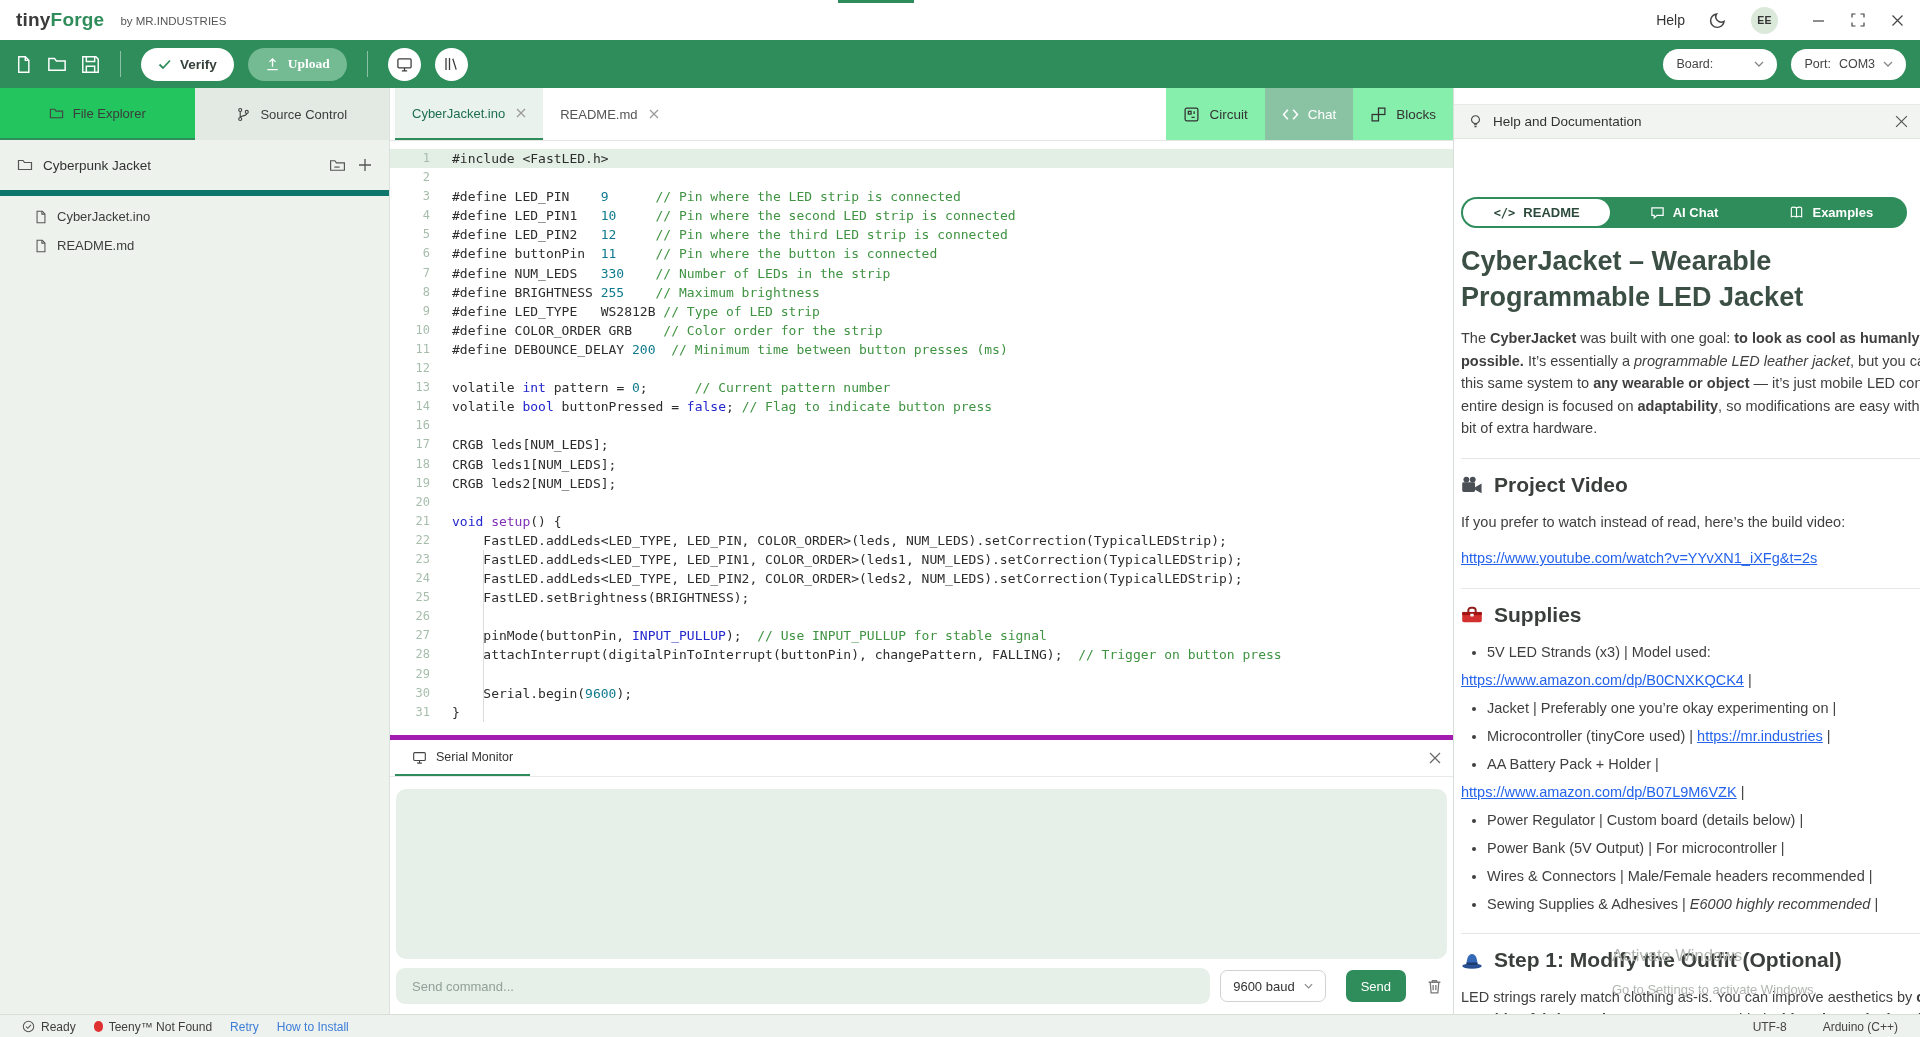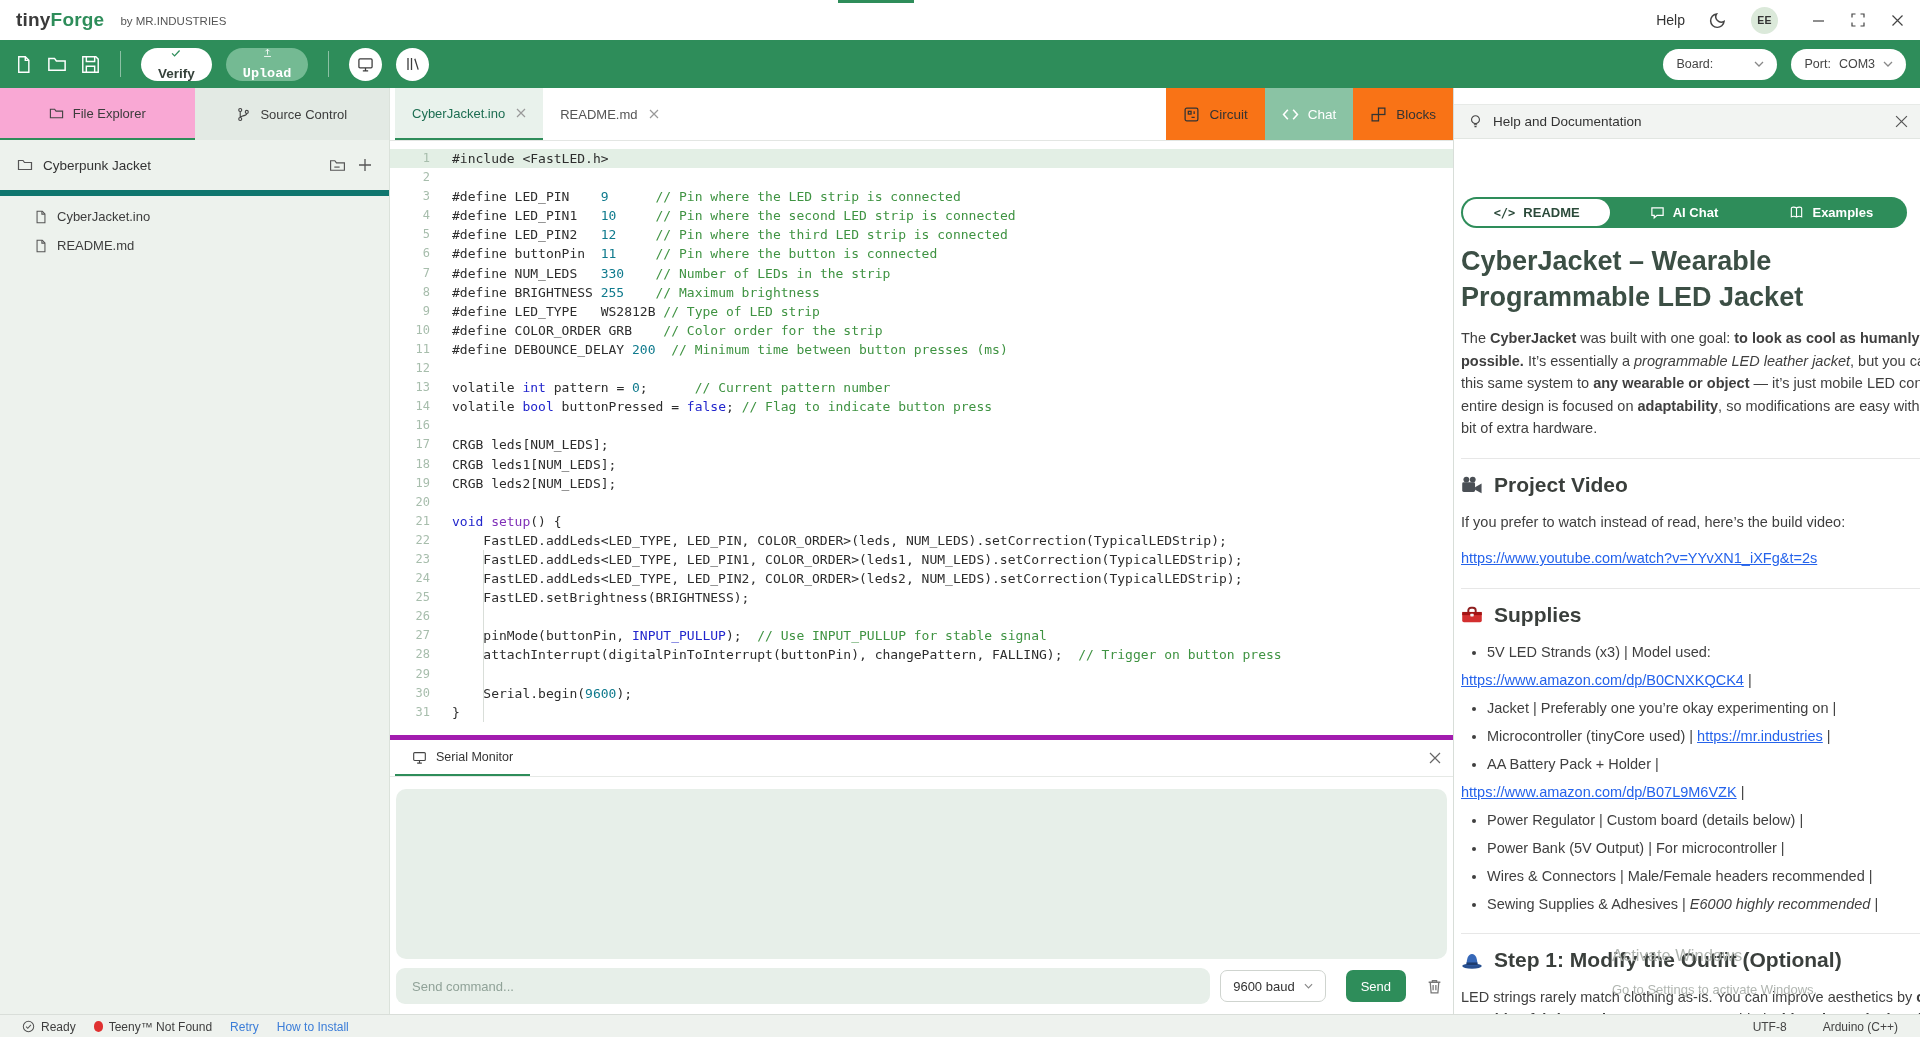--- a/index.html
+++ b/index.html
@@ -37,35 +37,35 @@
   .selpill .chev{color:#888;}
   .board-pill{width:88px;justify-content:space-between;}
 
   
   .main{display:flex;height:926px;}
 
   
   .sidebar{width:389px;flex:none;background:#edf2ed;border-right:1px solid #dbe2db;display:flex;flex-direction:column;}
   .side-tabs{display:flex;height:52px;background:#e3eae4;flex:none;}
   .side-tab{flex:1;display:flex;align-items:center;justify-content:center;gap:9px;font-size:13px;color:#3c3c3c;}
-  .side-tab.active{background:#f9a8d4;border-bottom:2px solid #2e8d5a;}
+  .side-tab.active{background:#22c55e;border-bottom:2px solid #2e8d5a;}
   .project-row{height:50px;flex:none;display:flex;align-items:center;gap:10px;padding:0 17px;
                font-size:13.5px;color:#333;border-bottom:6px solid #0f766e;background:#edf2ed;}
   .proj-actions{margin-left:auto;display:flex;align-items:center;gap:12px;color:#555;}
   .file-list{padding-top:6px;}
   .file-row{height:29px;display:flex;align-items:center;gap:9px;padding-left:34px;font-size:13px;color:#3d3d3d;}
 
   
   .center{width:1063px;flex:none;display:flex;flex-direction:column;background:#fff;}
   .editor-tabbar{height:52px;flex:none;display:flex;align-items:stretch;border-bottom:1px solid #e3e6e3;padding-left:5px;}
   .etab{display:flex;align-items:center;gap:11px;padding:0 17px;font-size:13px;color:#555;}
   .etab.active{background:#e9f2ec;color:#1d6e52;border-bottom:2px solid #2e8d5a;}
   .etab .x{color:#999;display:flex;}
   .mode-toggle{margin-left:auto;display:flex;align-items:stretch;}
-  .mode{display:flex;align-items:center;gap:9px;padding:0 17px;font-size:13.5px;color:#333;background:#f97316;}
+  .mode{display:flex;align-items:center;gap:9px;padding:0 17px;font-size:13.5px;color:#333;background:#86efac;}
   .mode.active{background:#8ac3a4;color:#fff;}
 
   .code-area{flex:1;position:relative;overflow:hidden;background:#fff;
              font-family:"DejaVu Sans Mono",monospace;font-size:13px;}
   .code-scroll{padding-top:8px;}
   .code-line{display:flex;height:19.1px;line-height:19.1px;white-space:pre;}
   .code-line.hl{background:#e3efe5;}
   .gutter{width:62px;flex:none;text-align:right;padding-right:22px;box-sizing:border-box;
           color:#a7bdac;font-size:12px;}
   .ltext{white-space:pre;color:#2d2d2d;}
@@ -181,27 +181,27 @@
           <path d="M1.5 3.5h4.5l1.5 2h7v7.5h-13z"></path>
         </svg>
     </span>
     <span class="tbtn">
       <svg width="19" height="19" viewBox="0 0 16 16" fill="none" stroke="#fff" stroke-width="1.2">
           <path d="M1.5 1.5h11l2 2v11h-13z"></path>
           <path d="M4.5 1.5v4h7v-4M4.5 14.5v-5h7v5"></path>
         </svg>
     </span>
     <span class="vsep"></span>
-    <button class="pillbtn verify" style="border:none;cursor:pointer;font-family:inherit;flex-direction:column;">
+    <button class="pillbtn verify" style="border:none;cursor:pointer;font-family:inherit;">
       <svg width="14" height="14" viewBox="0 0 14 14" fill="none" stroke="currentColor" stroke-width="1.8">
           <path d="M1.5 7.5l3.5 3.5 7-7.5"></path>
         </svg>
       <span>Verify</span>
     </button>
-    <button class="pillbtn upload" style="border:none;cursor:pointer;font-family:Liberation Mono, monospace;flex-direction:column;">
+    <button class="pillbtn upload" style="border:none;cursor:pointer;font-family:Liberation Serif, serif;">
       <svg width="15" height="15" viewBox="0 0 16 16" fill="none" stroke="#fff" stroke-width="1.4">
           <path d="M8 10.5v-8M4.8 5.2L8 2l3.2 3.2M2.5 13.5h11"></path>
         </svg>
       <span>Upload</span>
     </button>
     <span class="vsep"></span>
     <span class="circlebtn">
       <svg width="17" height="17" viewBox="0 0 16 16" fill="none" stroke="#3c3c3c" stroke-width="1.2">
           <rect x="1.8" y="2.8" width="12.4" height="8.4" rx="1"></rect>
           <path d="M5.5 14h5M8 11.2V14"></path>

